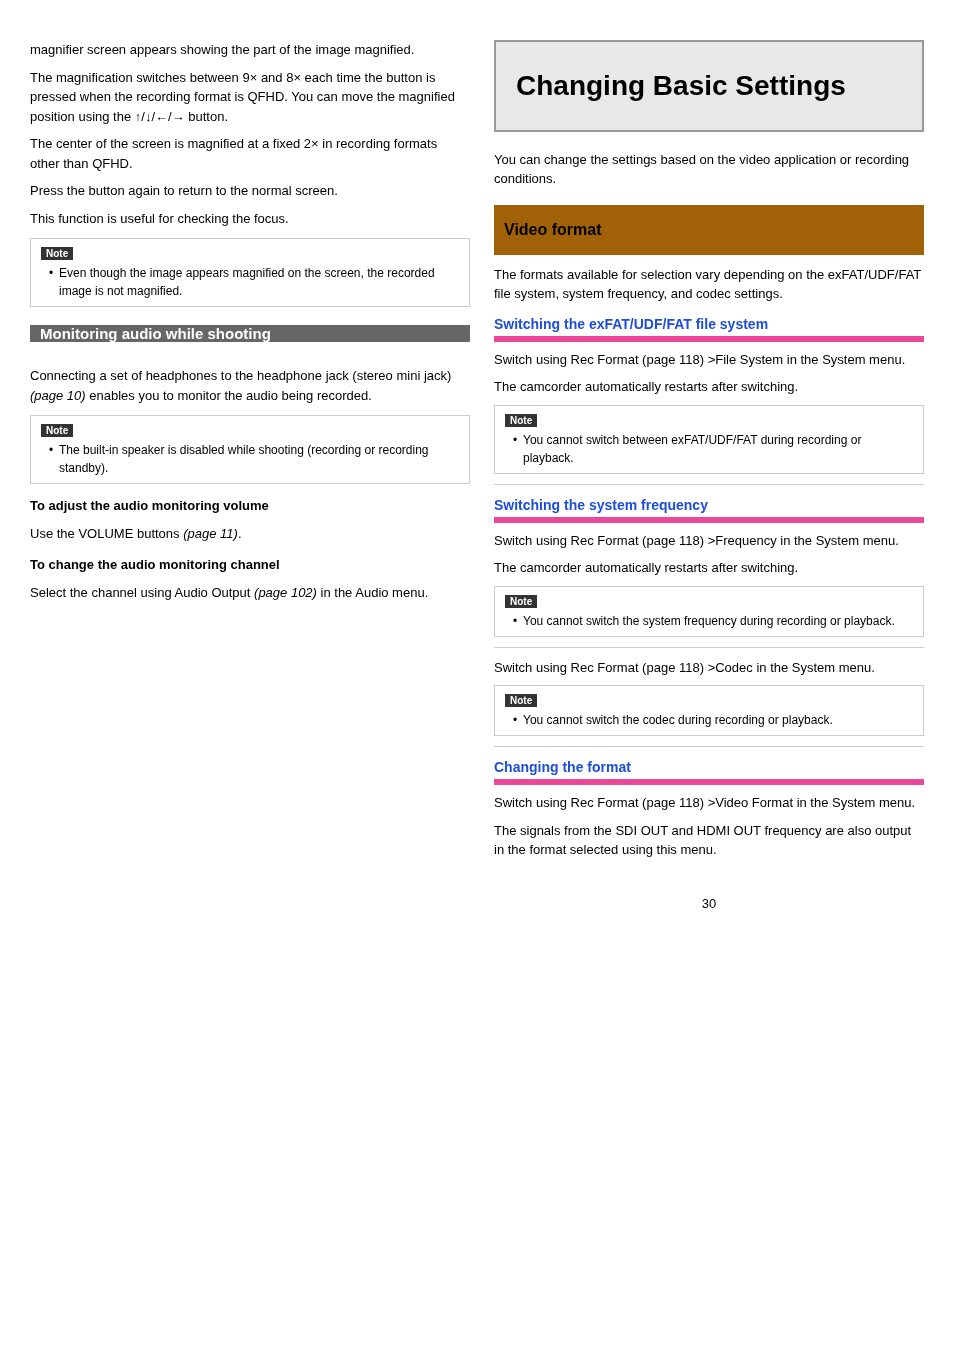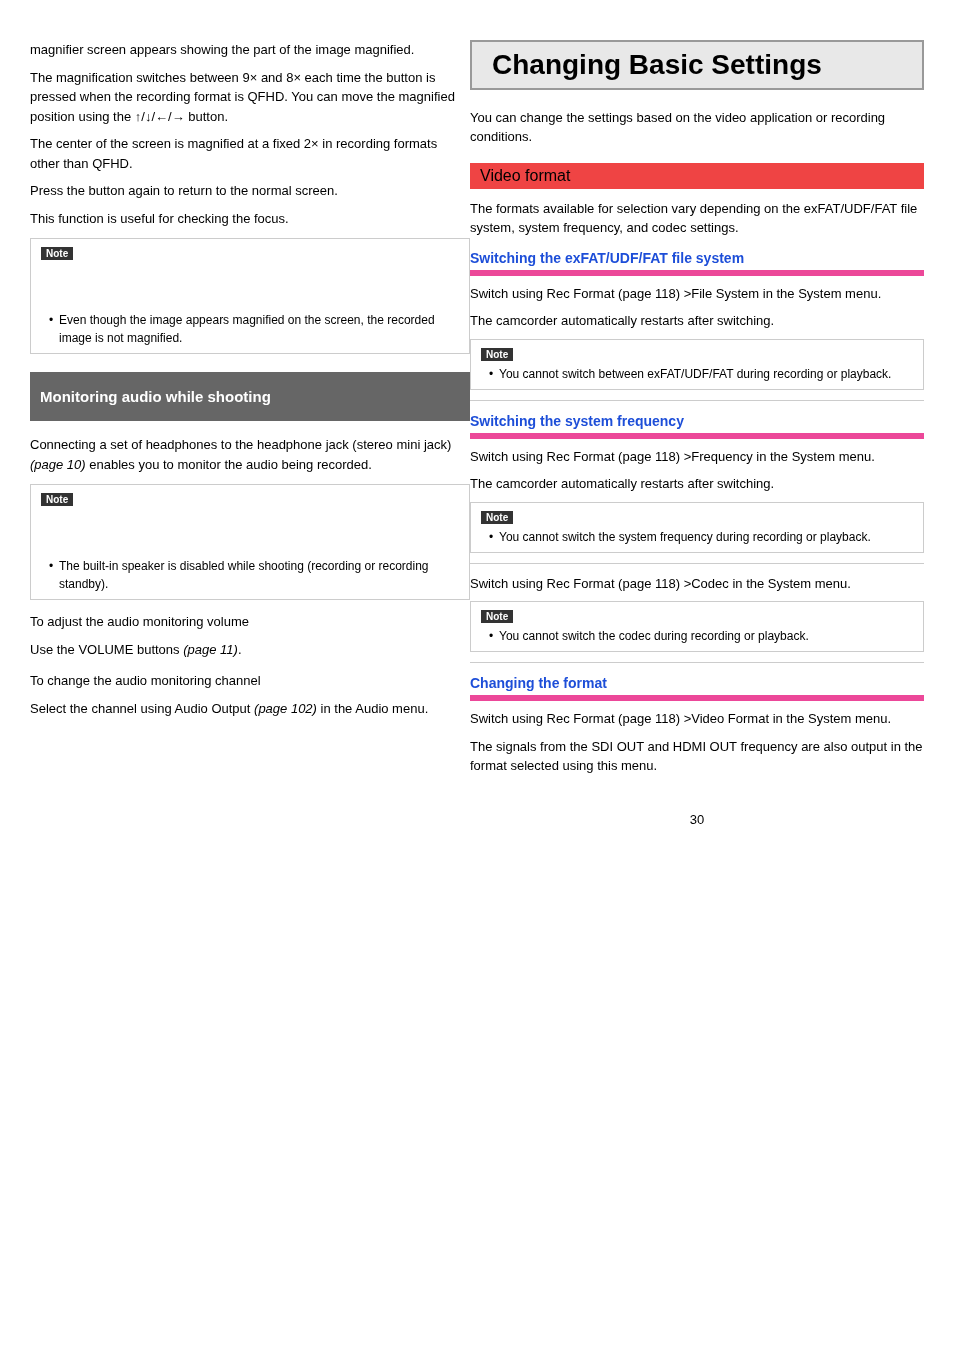--- a/index.html
+++ b/index.html
@@ -9,20 +9,21 @@
       font-size: 13px;
       color: #000;
       width: 954px;
       min-height: 1352px;
     }
     .page-container {
       display: flex;
       width: 954px;
       min-height: 1352px;
       padding: 40px 30px 40px 30px;
+      gap: 24px;
     }
     .left-column {
       width: 440px;
       flex-shrink: 0;
     }
     .right-column {
       flex: 1;
     }
 
     
@@ -45,74 +46,73 @@
       background: #333;
       color: #fff;
       font-size: 10px;
       font-weight: bold;
       padding: 1px 5px;
       margin-bottom: 4px;
     }
     .note-box ul {
       list-style: none;
       padding-left: 8px;
-      margin-top: 47px;
     }
     .note-box ul li {
       font-size: 12px;
       line-height: 1.5;
       padding-left: 10px;
       position: relative;
     }
     .note-box ul li::before {
       content: "•";
       position: absolute;
       left: 0;
     }
 
     .section-heading {
       background: #666;
       color: #fff;
       font-size: 15px;
       font-weight: bold;
-      padding: 16px 10px;
-      margin: 18px 0 14px 0;
+      padding: 0 10px;
+      margin: 18px 0 24px 0;
     }
     .bold-heading {
-      font-weight: normal;
+      font-weight: bold;
       font-size: 13px;
       margin: 12px 0 2px 0;
     }
 
     
     .main-title-box {
       background: #e8e8e8;
       border: 2px solid #999;
-      padding: 6px 20px;
+      padding: 27px 20px;
       margin-bottom: 18px;
     }
     .main-title-box h1 {
       font-size: 28px;
       font-weight: bold;
       color: #000;
       line-height: 1.2;
     }
 
     .right-text p {
       font-size: 13px;
       line-height: 1.5;
       margin-bottom: 8px;
     }
 
     .section-title-bar {
-      background: #ef4444;
+      background: #a16207;
       color: #000;
       font-size: 16px;
-      font-weight: normal;
-      padding: 4px 10px;
+      font-weight: bold;
+      padding: 16px 10px;
       margin: 16px 0 10px 0;
     }
 
     .sub-section-title {
       color: #1d4ed8;
       font-size: 14px;
       font-weight: bold;
       border-bottom: 6px solid #ec4899;
       padding-bottom: 4px;
       margin: 12px 0 8px 0;

